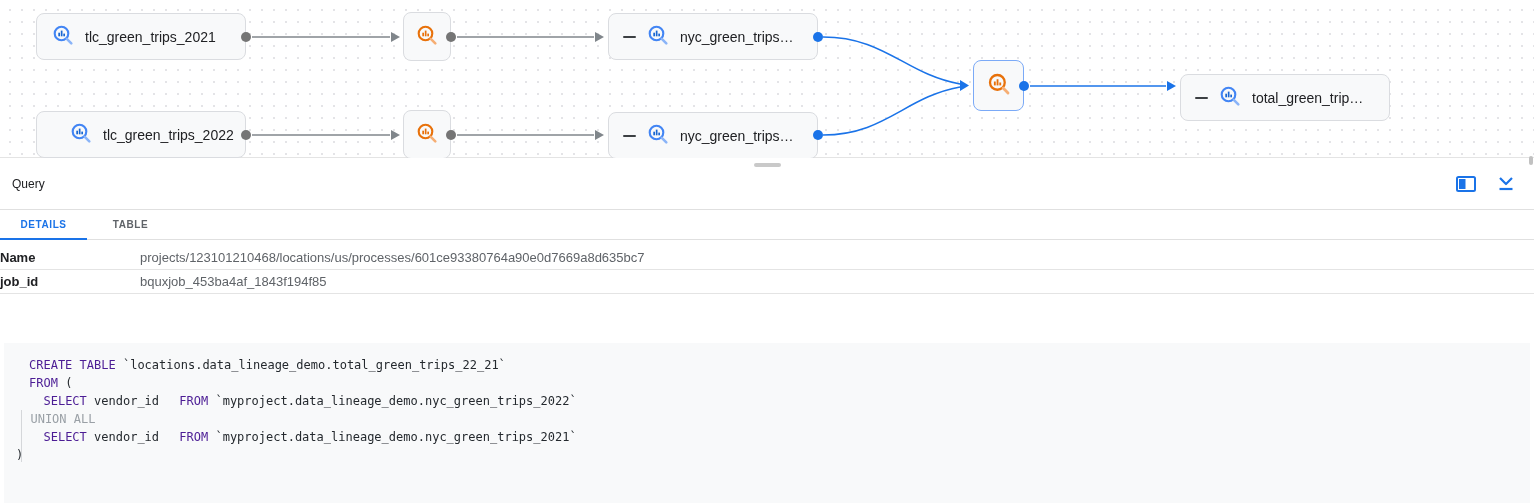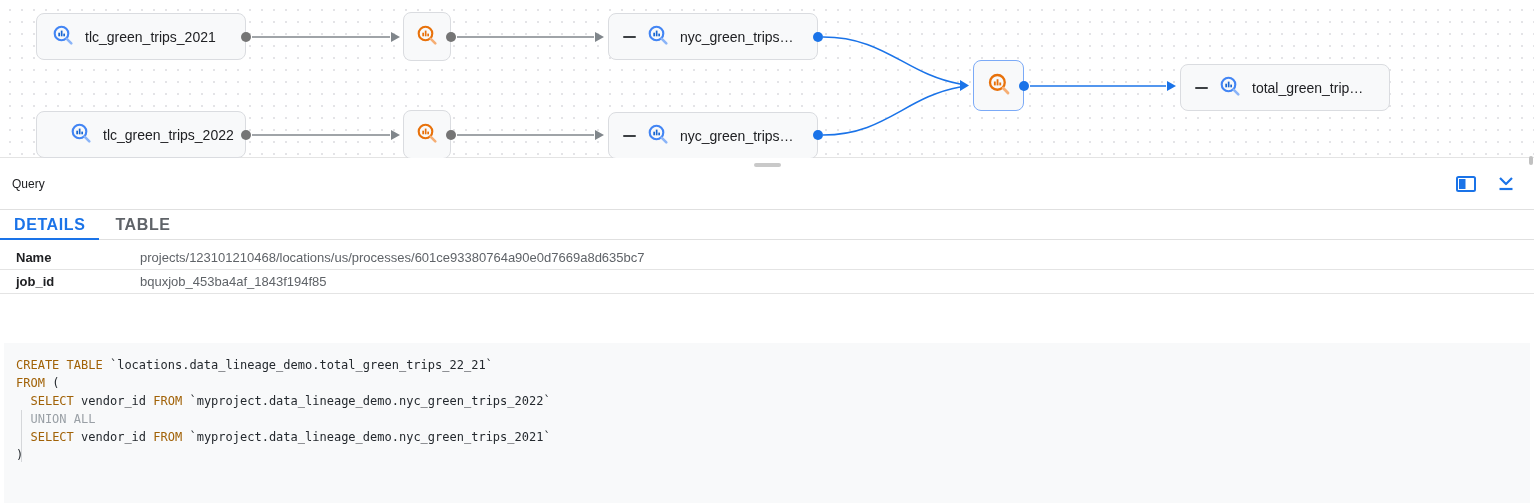--- a/index.html
+++ b/index.html
@@ -32,39 +32,39 @@
   .drag-handle { position:absolute; top:5px; left:50%; margin-left:-13px;
                  width:27px; height:4px; border-radius:2px; background:#c9c9c9; cursor:row-resize; }
   .header-icons { margin-left:auto; display:flex; align-items:center; gap:20px; padding-right:6px; }
   .header-icons .icon-btn { width:20px; height:20px; cursor:pointer; display:flex;
                             align-items:center; justify-content:center; }
   .scroll-thumb { position:absolute; right:1px; top:-2px; width:4px; height:9px;
                   background:#c1c1c1; border-radius:2px; }
 
   .tabs { display:flex; height:30px; border-bottom:1px solid #e0e0e0; background:#fff; }
   .tab { min-width:87px; padding:0 14px; display:flex; align-items:center; justify-content:center;
-         font-size:16px; font-weight:700; letter-spacing:0.6px; color:#5f6368;
+         font-size:10px; font-weight:700; letter-spacing:0.6px; color:#5f6368;
          cursor:pointer; position:relative; }
   .tab.active { color:#1a73e8; }
   .tab.active::after { content:""; position:absolute; left:0; right:0; bottom:-1px;
                        height:2px; background:#1a73e8; }
 
   .details { background:#fff; }
   .details .row { display:flex; align-items:center; height:24px;
                   border-bottom:1px solid #e4e4e4; }
   .details .row:first-child { margin-top:6px; border-top:0; }
-  .details .rlabel { width:140px; padding-left:16px; font-size:13px; font-weight:700; color:#202124; }
+  .details .rlabel { width:140px; padding-left:0; font-size:13px; font-weight:700; color:#202124; }
   .details .rvalue { font-size:13px; color:#5f6368; }
 
   
   .codewrap { position:absolute; left:4px; right:4px; top:343px; bottom:0;
               background:#f8f9fa; padding:13px 12px 0 12px; overflow:hidden; }
   .code-line { font-family:"DejaVu Sans Mono", monospace; font-size:12px;
                line-height:18px; white-space:pre; color:#24292e; }
-  .tok-kw   { color:#a16207; }
+  .tok-kw   { color:#4c1d95;margin-left:13px; }
   .tok-fn   { color:#b735b7; }
   .tok-gray { color:#9aa0a6; }
   .tok-id   { color:#24292e; }
   .indent-guide { position:absolute; left:17px; top:67px; height:52px;
                   border-left:1px solid #d5d7da; }
 </style>
 </head>
 <body>
 
 <div class="graph">
@@ -177,21 +177,21 @@
       <svg width="26" height="26" viewBox="0 0 24 24">
         <circle cx="10.5" cy="10.5" r="6.8" fill="none" stroke="#e8710a" stroke-width="2.1"></circle>
         <path d="M15.8,15.8 L20.3,20.3" stroke="#f6ae73" stroke-width="2.6" stroke-linecap="round"></path>
         <rect x="7.3" y="9.7" width="1.7" height="3.6" fill="#e8710a"></rect>
         <rect x="9.8" y="7.6" width="1.7" height="5.7" fill="#e8710a"></rect>
         <rect x="12.3" y="10.6" width="1.7" height="2.7" fill="#e8710a"></rect>
       </svg>
     </span>
   </div>
 
-  <div class="gnode" style="left:1180px; top:64px; width:210px;">
+  <div class="gnode" style="left:1180px; top:74px; width:210px;">
     <span class="minus"></span>
     <span>
       <svg width="24" height="24" viewBox="0 0 24 24">
         <circle cx="10.5" cy="10.5" r="6.8" fill="none" stroke="#4285f4" stroke-width="2.1"></circle>
         <path d="M15.8,15.8 L20.3,20.3" stroke="#8ab4f8" stroke-width="2.6" stroke-linecap="round"></path>
         <rect x="7.3" y="9.7" width="1.7" height="3.6" fill="#1967d2"></rect>
         <rect x="9.8" y="7.6" width="1.7" height="5.7" fill="#1967d2"></rect>
         <rect x="12.3" y="10.6" width="1.7" height="2.7" fill="#1967d2"></rect>
       </svg>
     </span>

